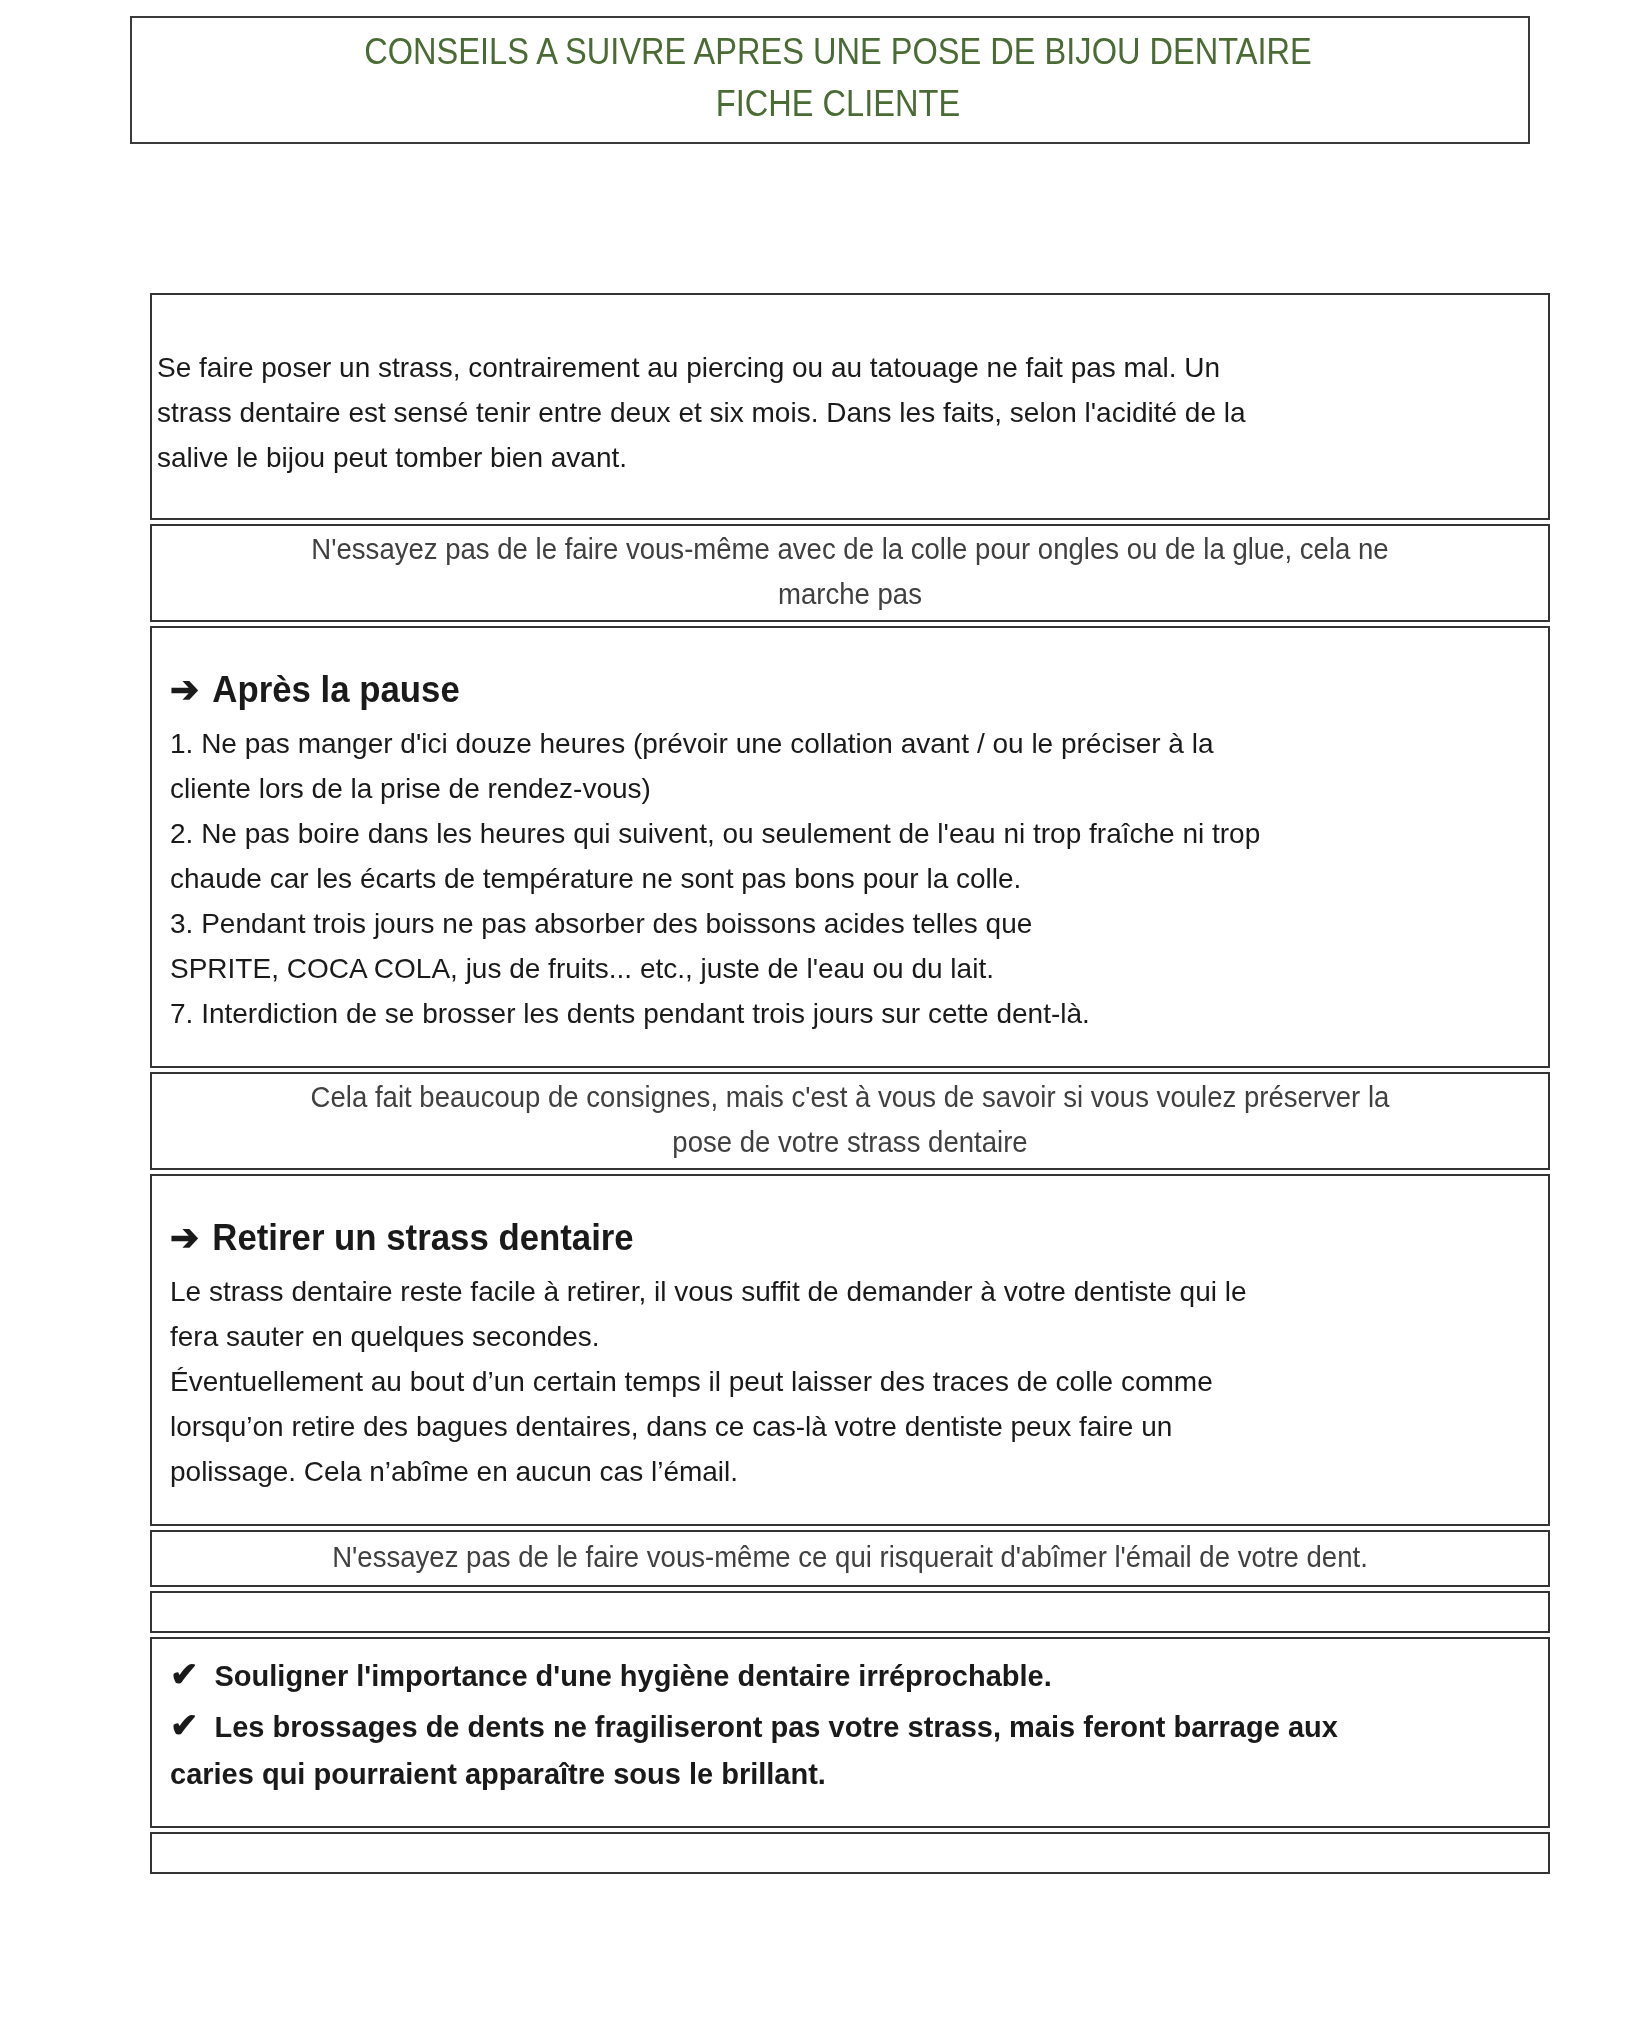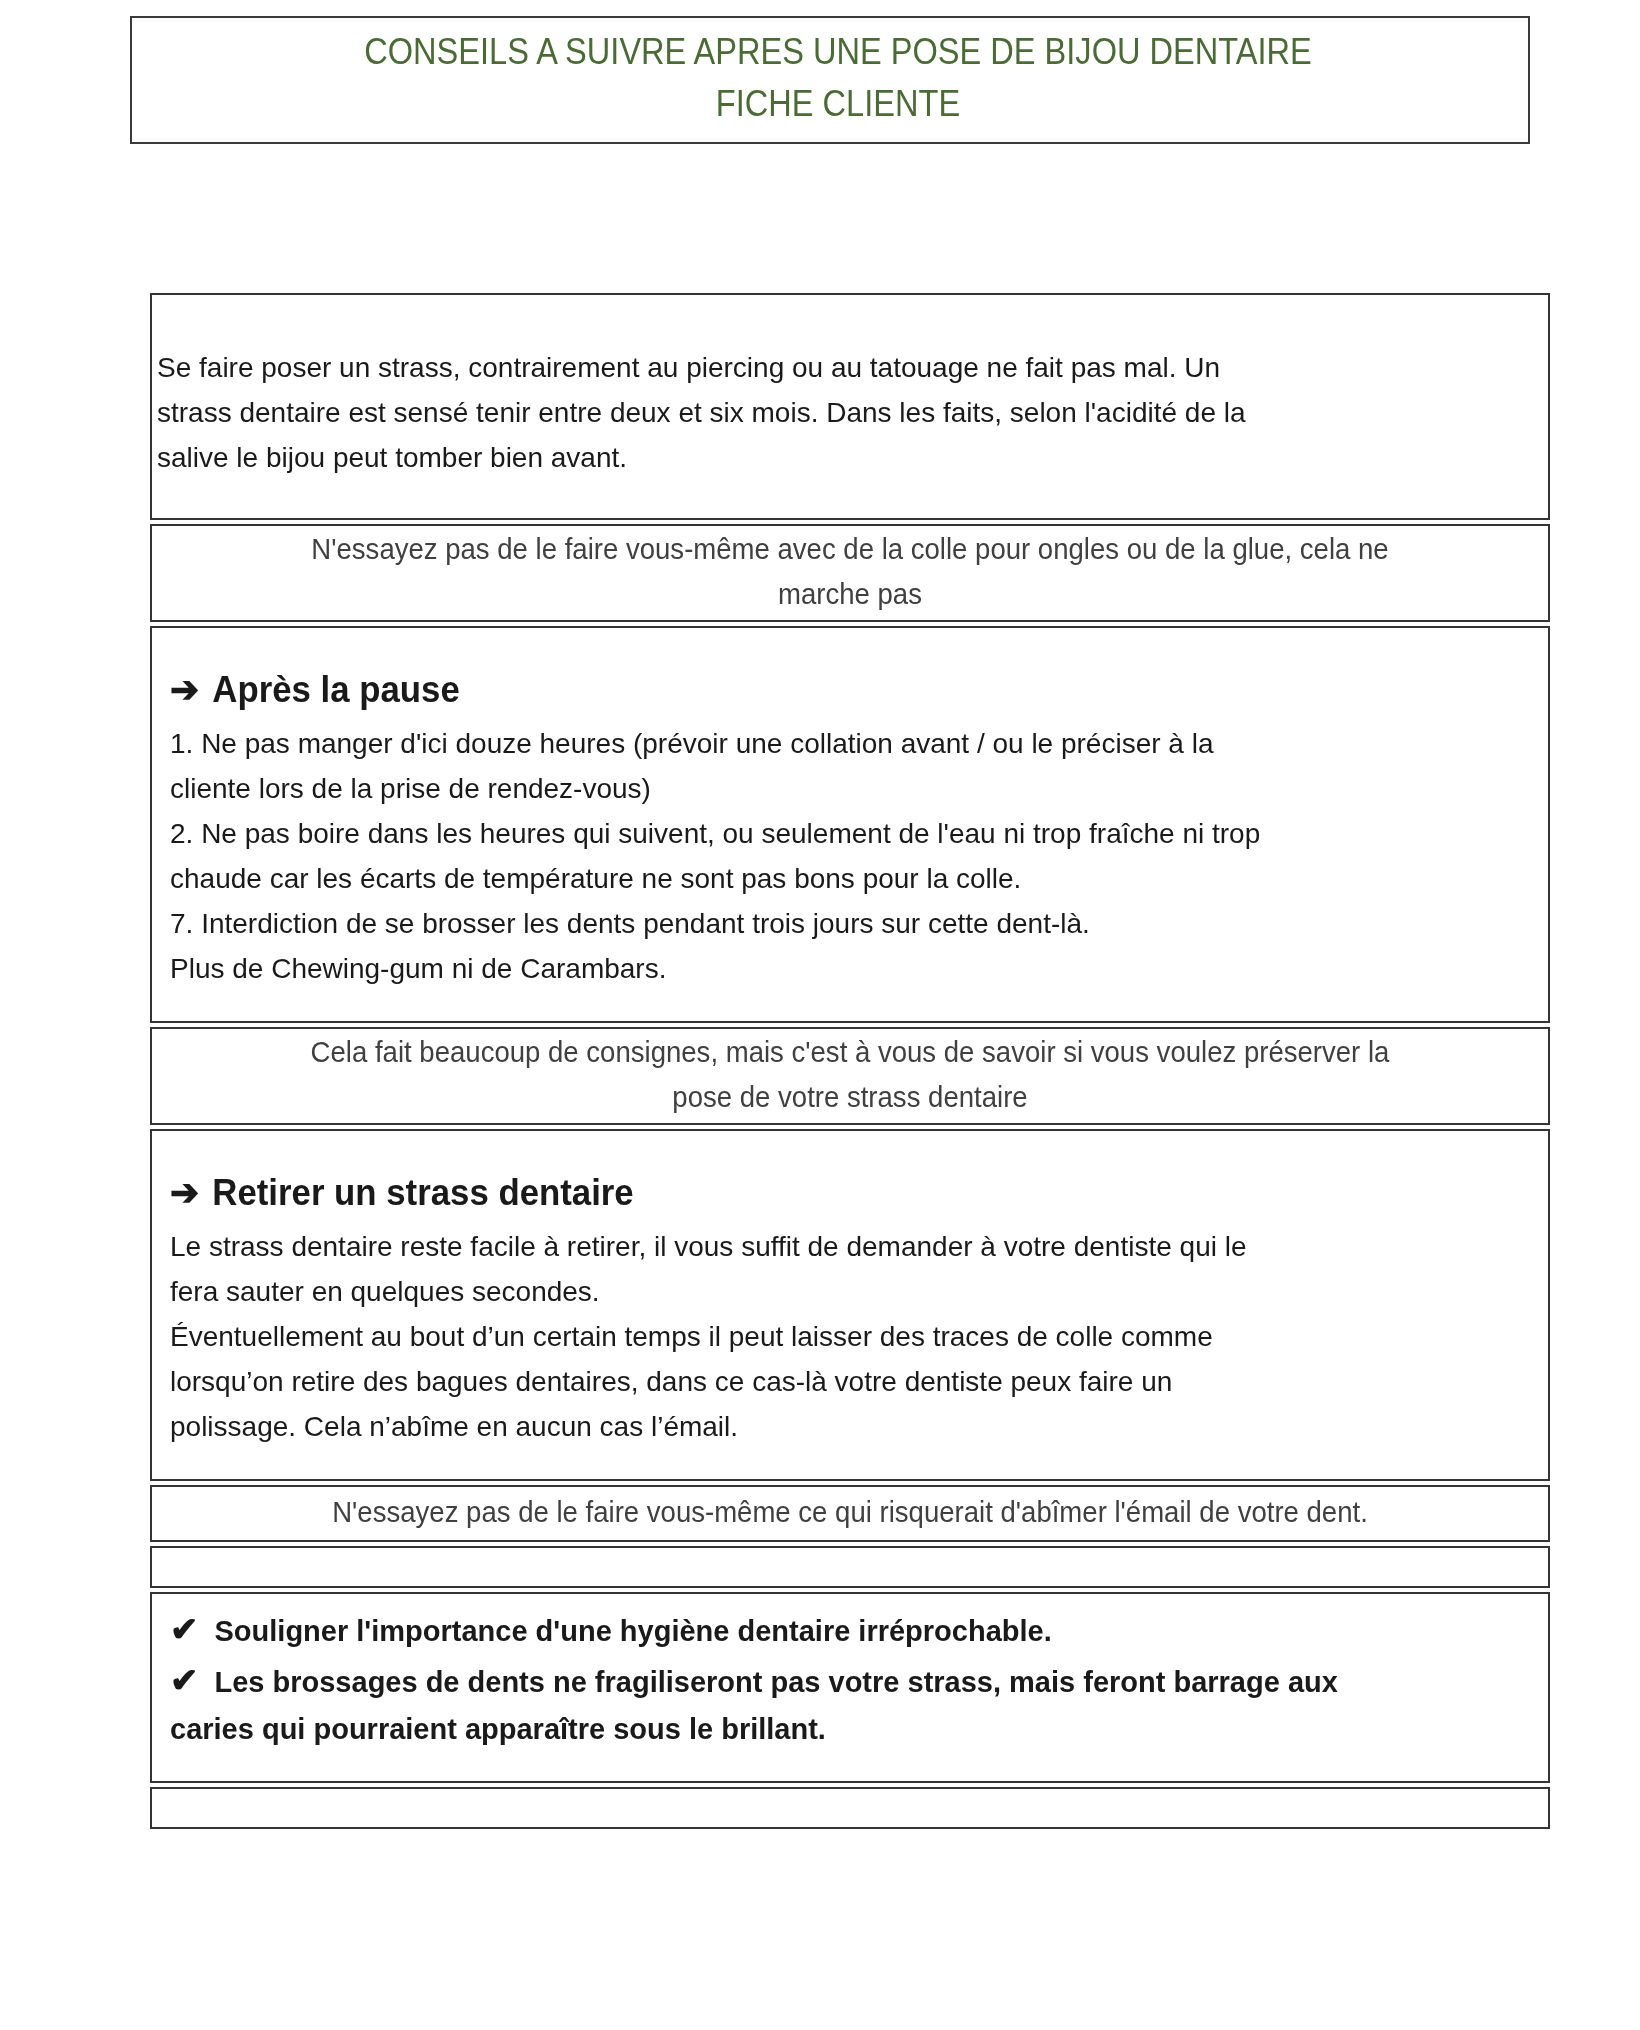--- a/index.html
+++ b/index.html
@@ -131,22 +131,23 @@
 
     <section class="row row-section">
       <h2 class="section-heading">
         <span class="arrow-icon">➔</span><span>Après la pause</span>
       </h2>
       <div class="list">
         <p class="body-text">1. Ne pas manger d'ici douze heures (prévoir une collation avant / ou le préciser à la
 cliente lors de la prise de rendez-vous)</p>
         <p class="body-text">2. Ne pas boire dans les heures qui suivent, ou seulement de l'eau ni trop fraîche ni trop
 chaude car les écarts de température ne sont pas bons pour la colle.</p>
+        <p class="body-text">3. Pendant trois jours ne pas absorber des boissons acides telles que
+SPRITE, COCA COLA, jus de fruits... etc., juste de l'eau ou du lait.</p>
         <p class="body-text">7. Interdiction de se brosser les dents pendant trois jours sur cette dent-là.</p>
-        <p class="body-text">Plus de Chewing-gum ni de Carambars.</p>
       </div>
     </section>
 
     <section class="row row-band">
       <p class="band-text">Cela fait beaucoup de consignes, mais c'est à vous de savoir si vous voulez préserver la
 pose de votre strass dentaire</p>
     </section>
 
     <section class="row row-section">
       <h2 class="section-heading">

